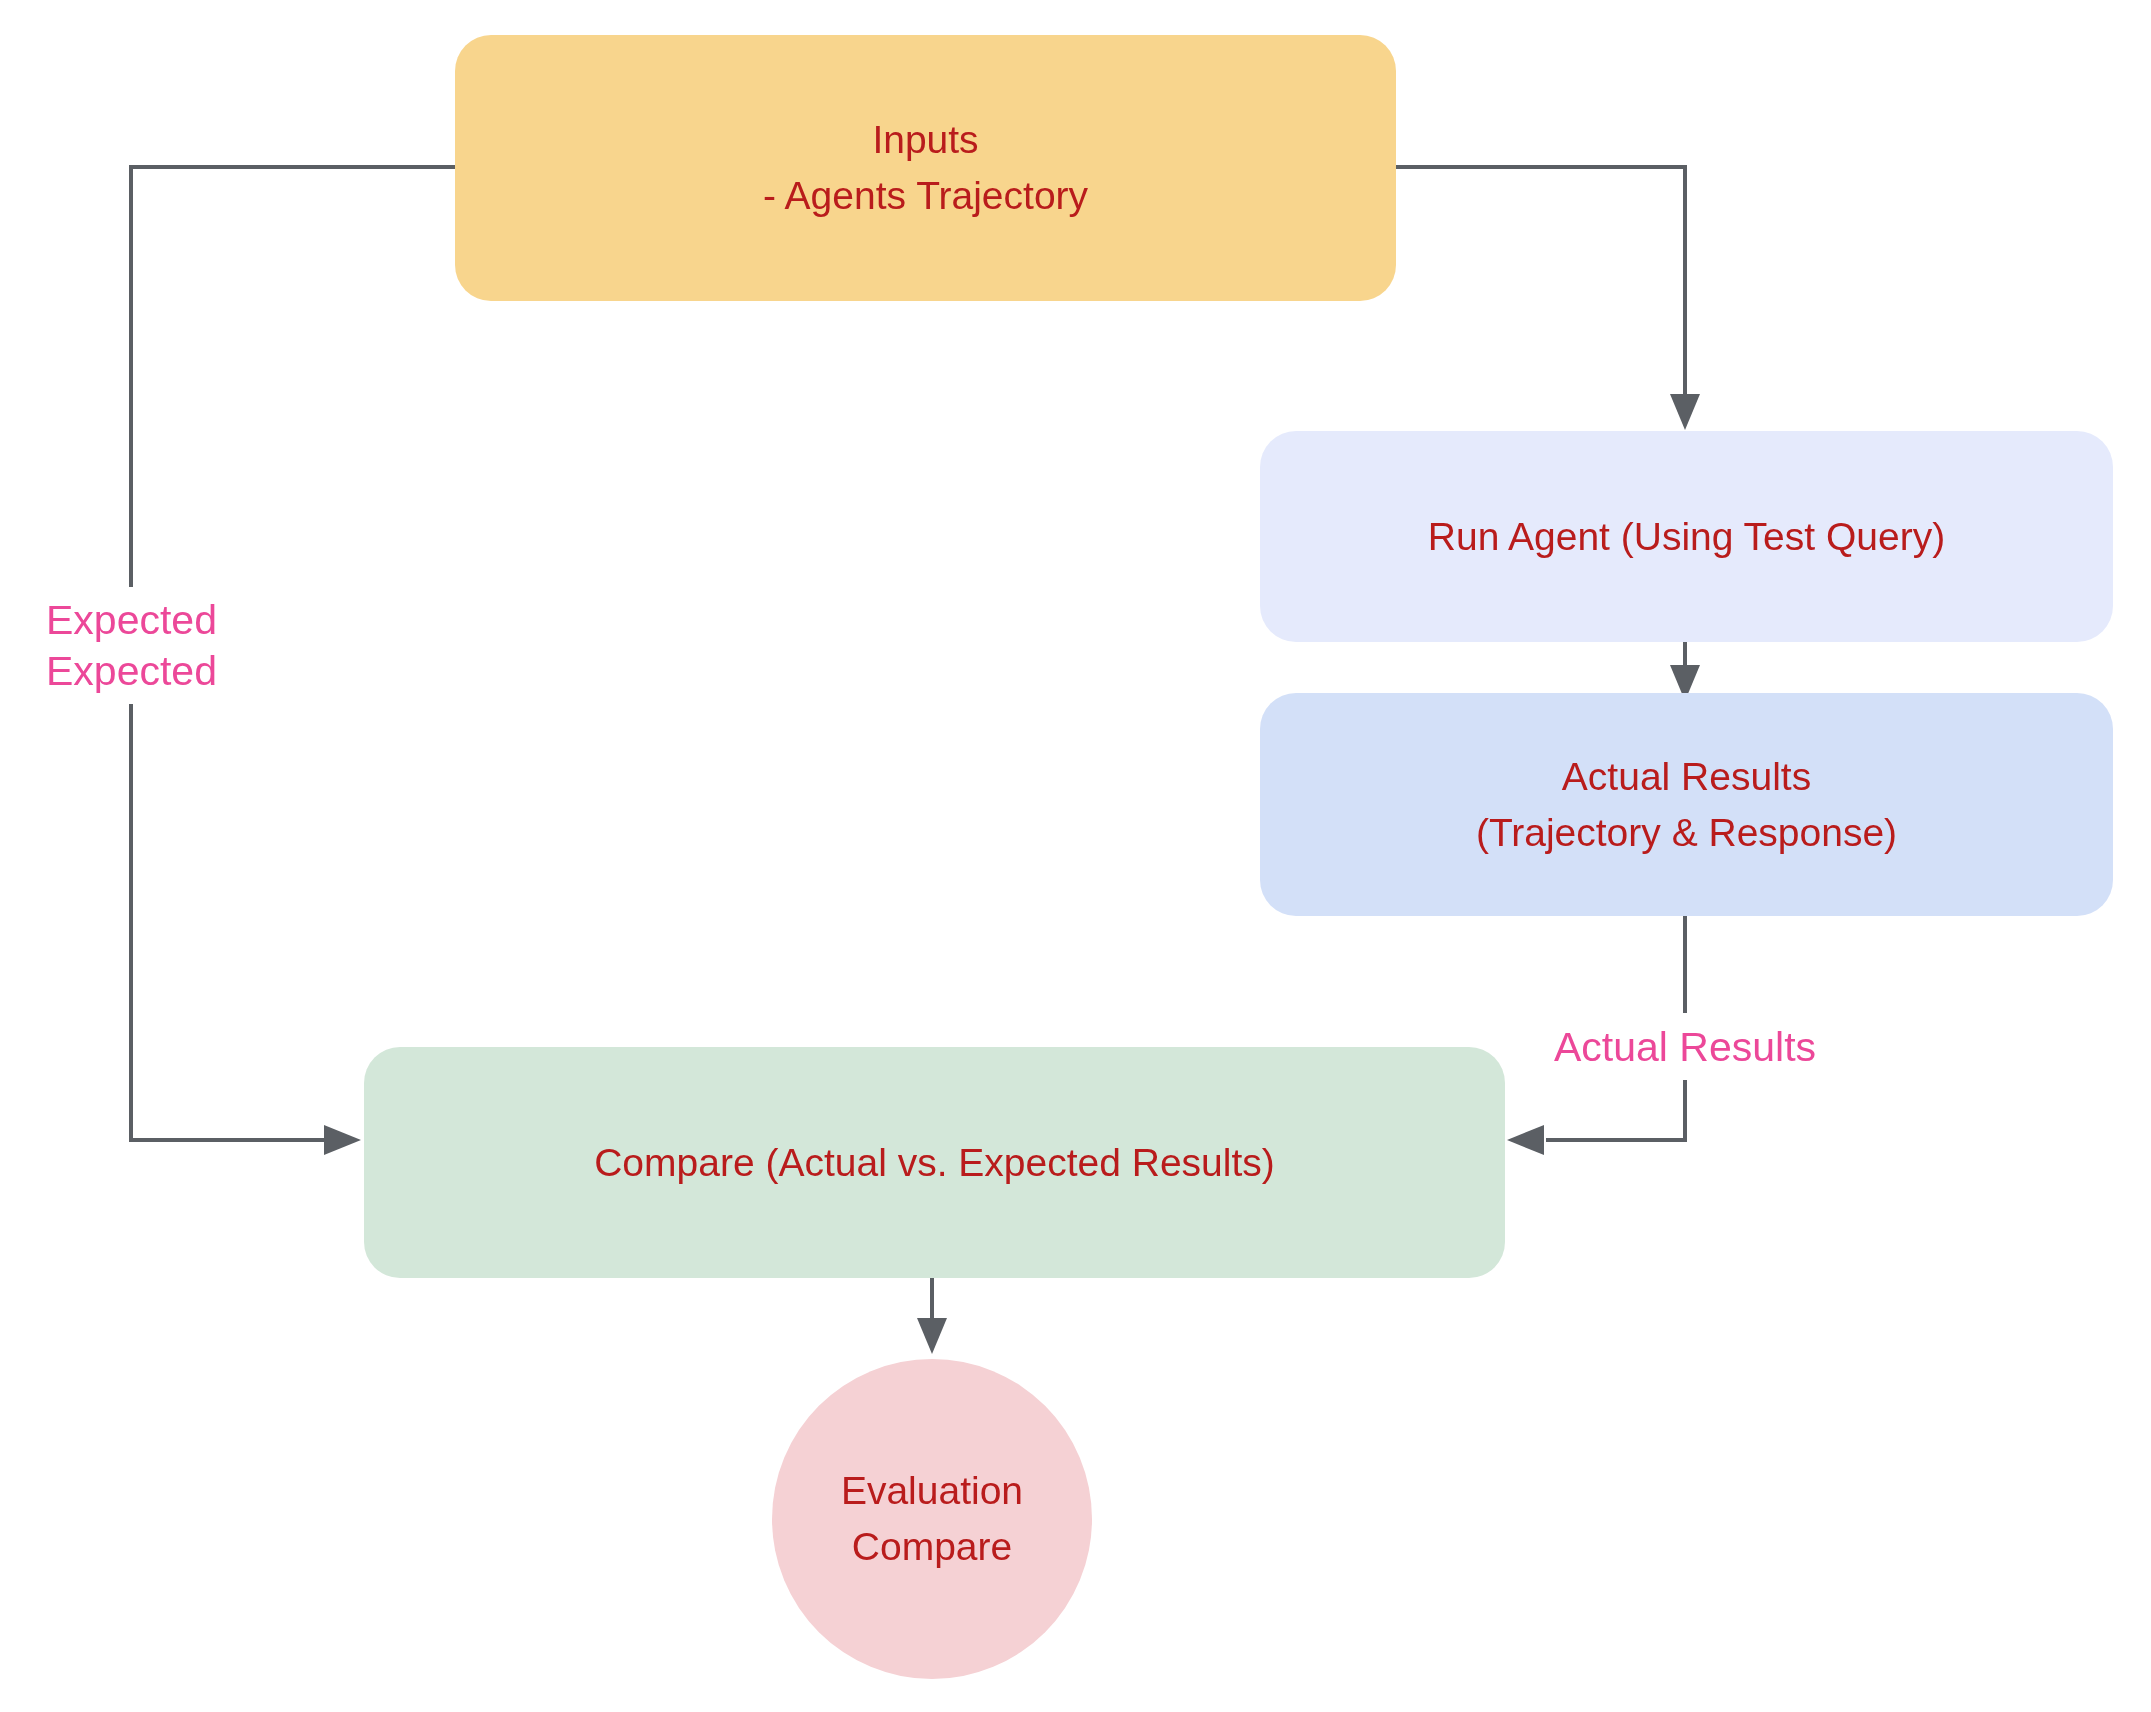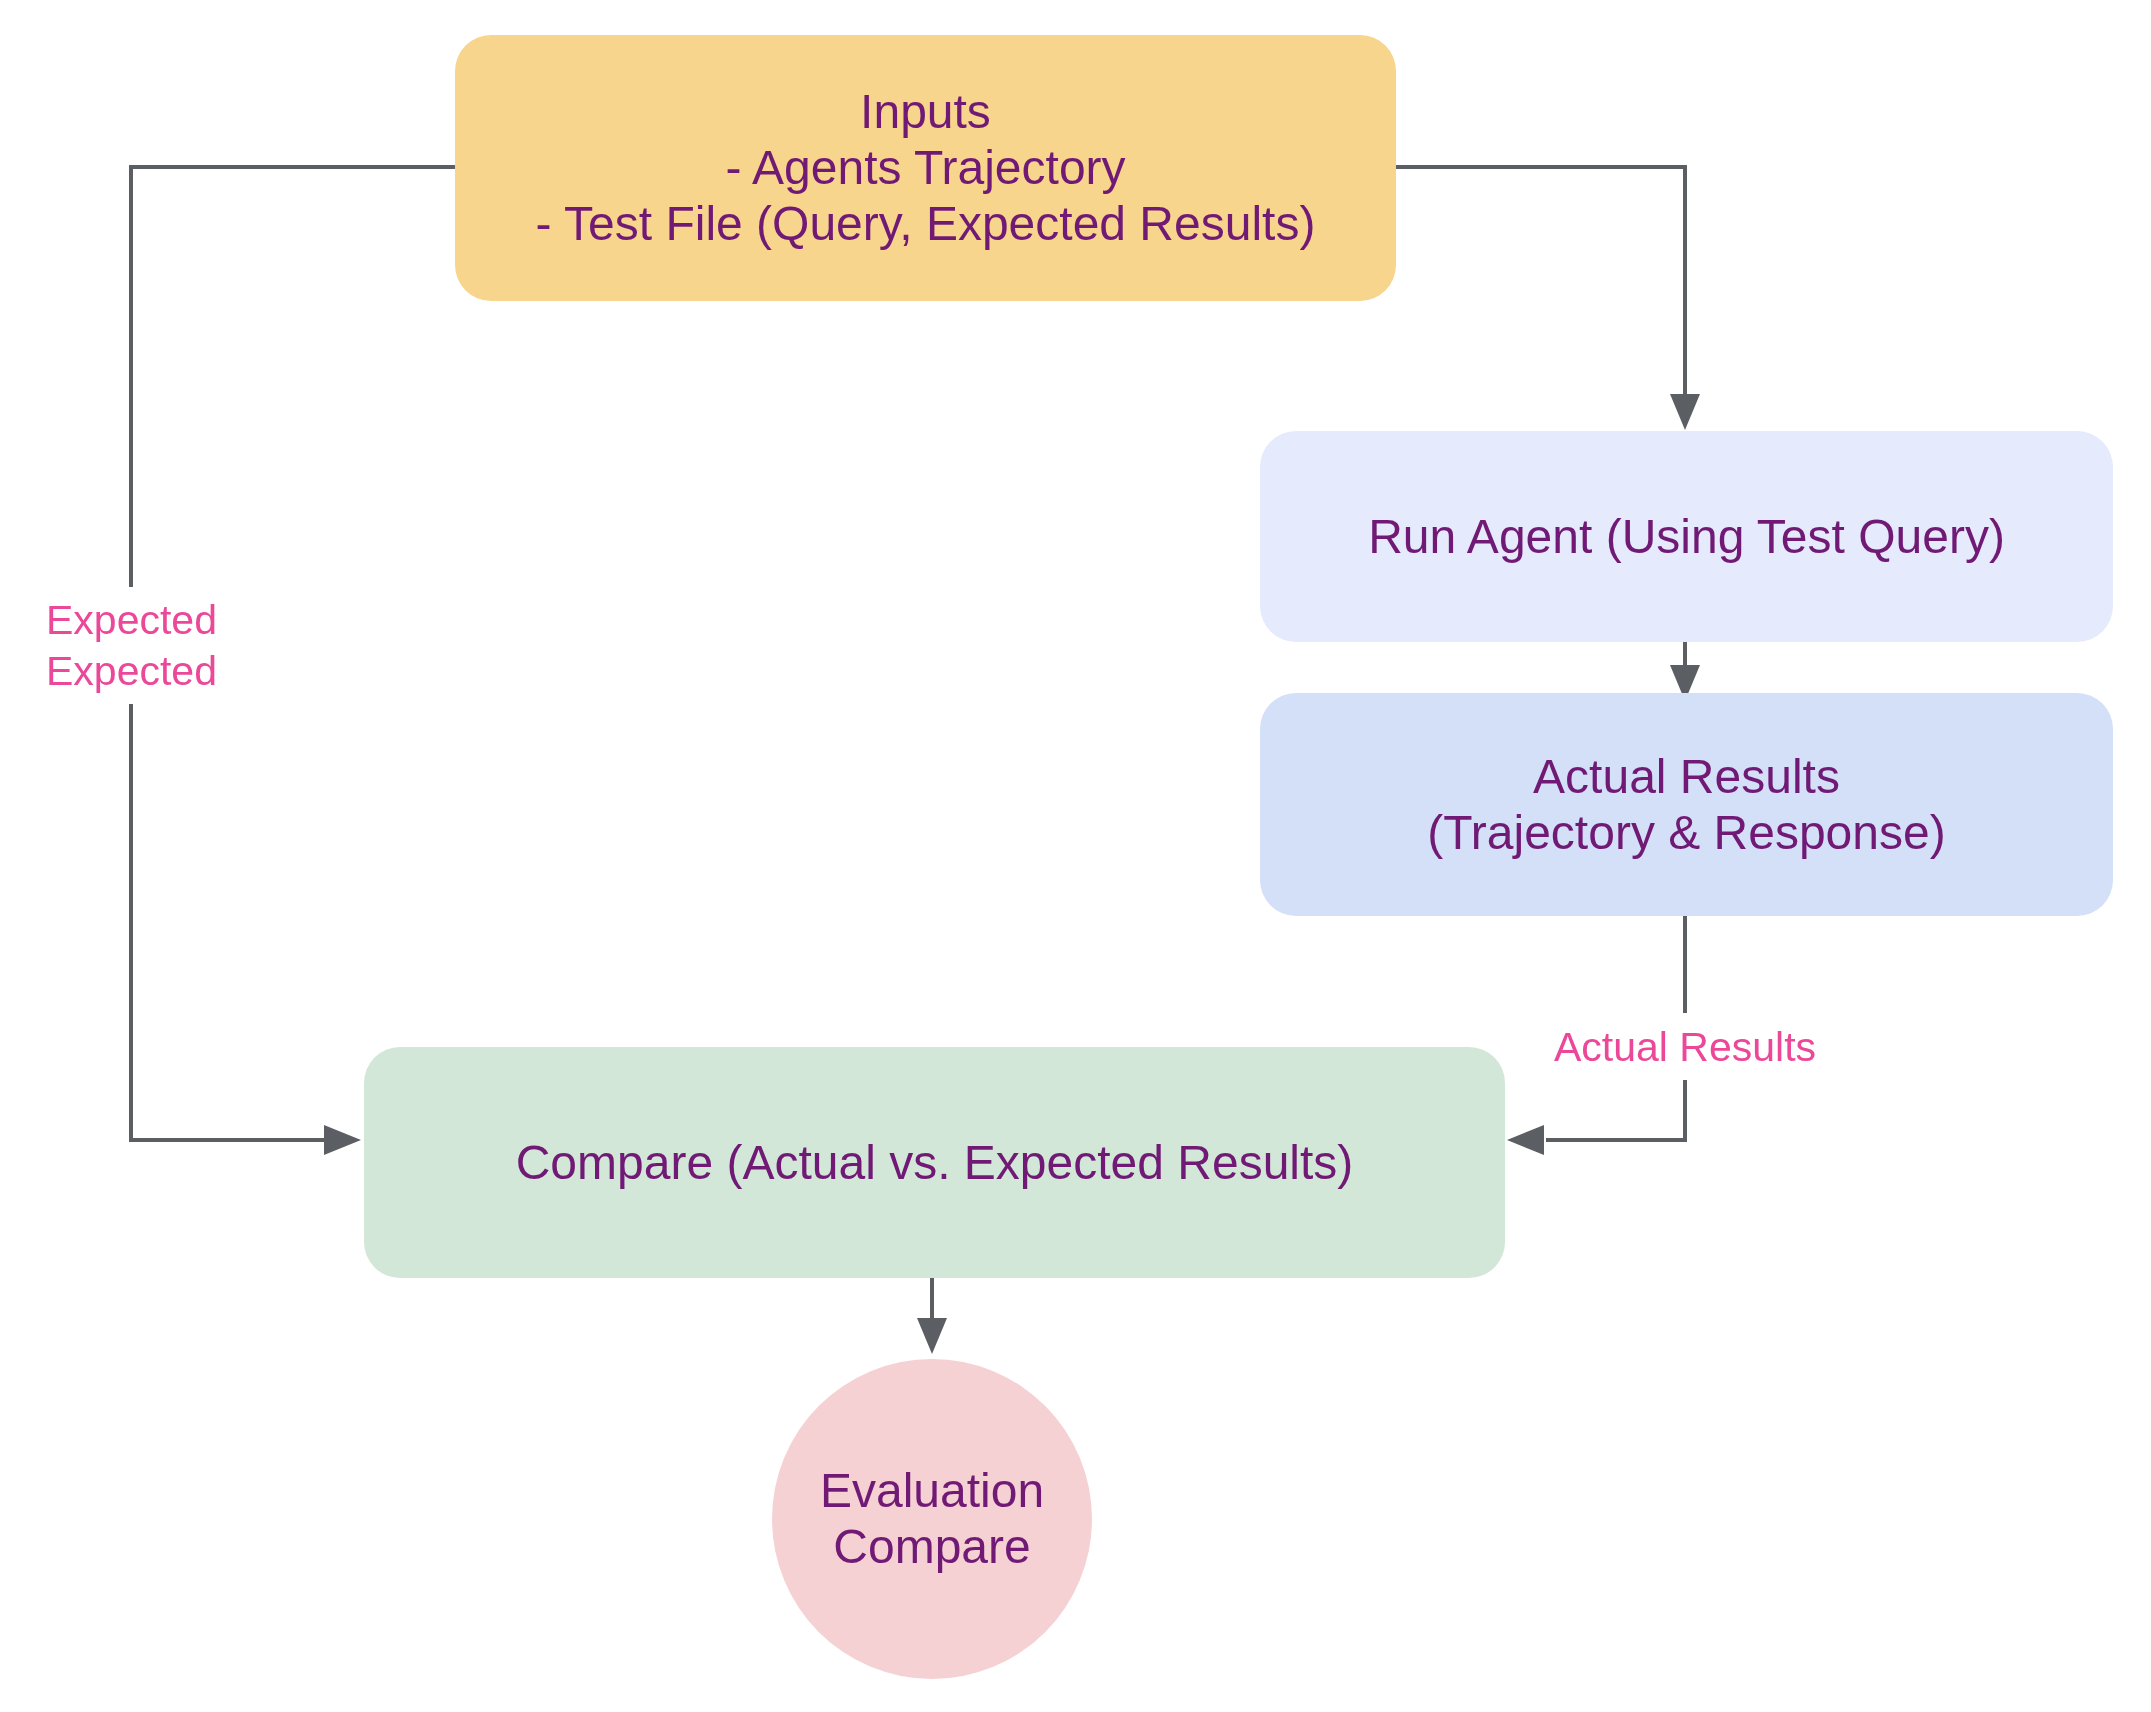--- a/index.html
+++ b/index.html
@@ -12,22 +12,22 @@
   }
   .node{
     position:absolute;
     display:flex;flex-direction:column;
     align-items:center;justify-content:center;
     text-align:center;
     border-radius:36px;
     z-index:2;
   }
   .node .txt{
-    color:#701a75;
-    font-size:48px;
+    color:#b91c1c;
+    font-size:39px;
     line-height:56px;
     white-space:nowrap;
   }
   .circle{border-radius:50%;}
   .conn{position:absolute;background:#5B5F64;z-index:1;}
   .arrowhead{position:absolute;width:0;height:0;z-index:1;}
   .ah-down{border-left:15px solid transparent;border-right:15px solid transparent;border-top:36px solid #5B5F64;}
   .ah-left{border-top:15px solid transparent;border-bottom:15px solid transparent;border-right:37px solid #5B5F64;}
   .ah-right{border-top:15px solid transparent;border-bottom:15px solid transparent;border-left:37px solid #5B5F64;}
   .edge-label{
@@ -43,21 +43,20 @@
   }
 </style>
 </head>
 <body>
 
 <div id="canvas">
 
   <div class="node" style="left: 455px; top: 35px; width: 941px; height: 266px; background: rgb(248, 213, 141);">
     <div class="txt">Inputs</div>
     <div class="txt">- Agents Trajectory</div>
-    <div class="txt">- Test File (Query, Expected Results)</div>
   </div>
 
   <div class="node" style="left: 1260px; top: 431px; width: 853px; height: 211px; background: rgb(229, 234, 252);">
     <div class="txt">Run Agent (Using Test Query)</div>
   </div>
 
   <div class="node" style="left: 1260px; top: 693px; width: 853px; height: 223px; background: rgb(211, 224, 248);">
     <div class="txt">Actual Results</div>
     <div class="txt">(Trajectory &amp; Response)</div>
   </div>

